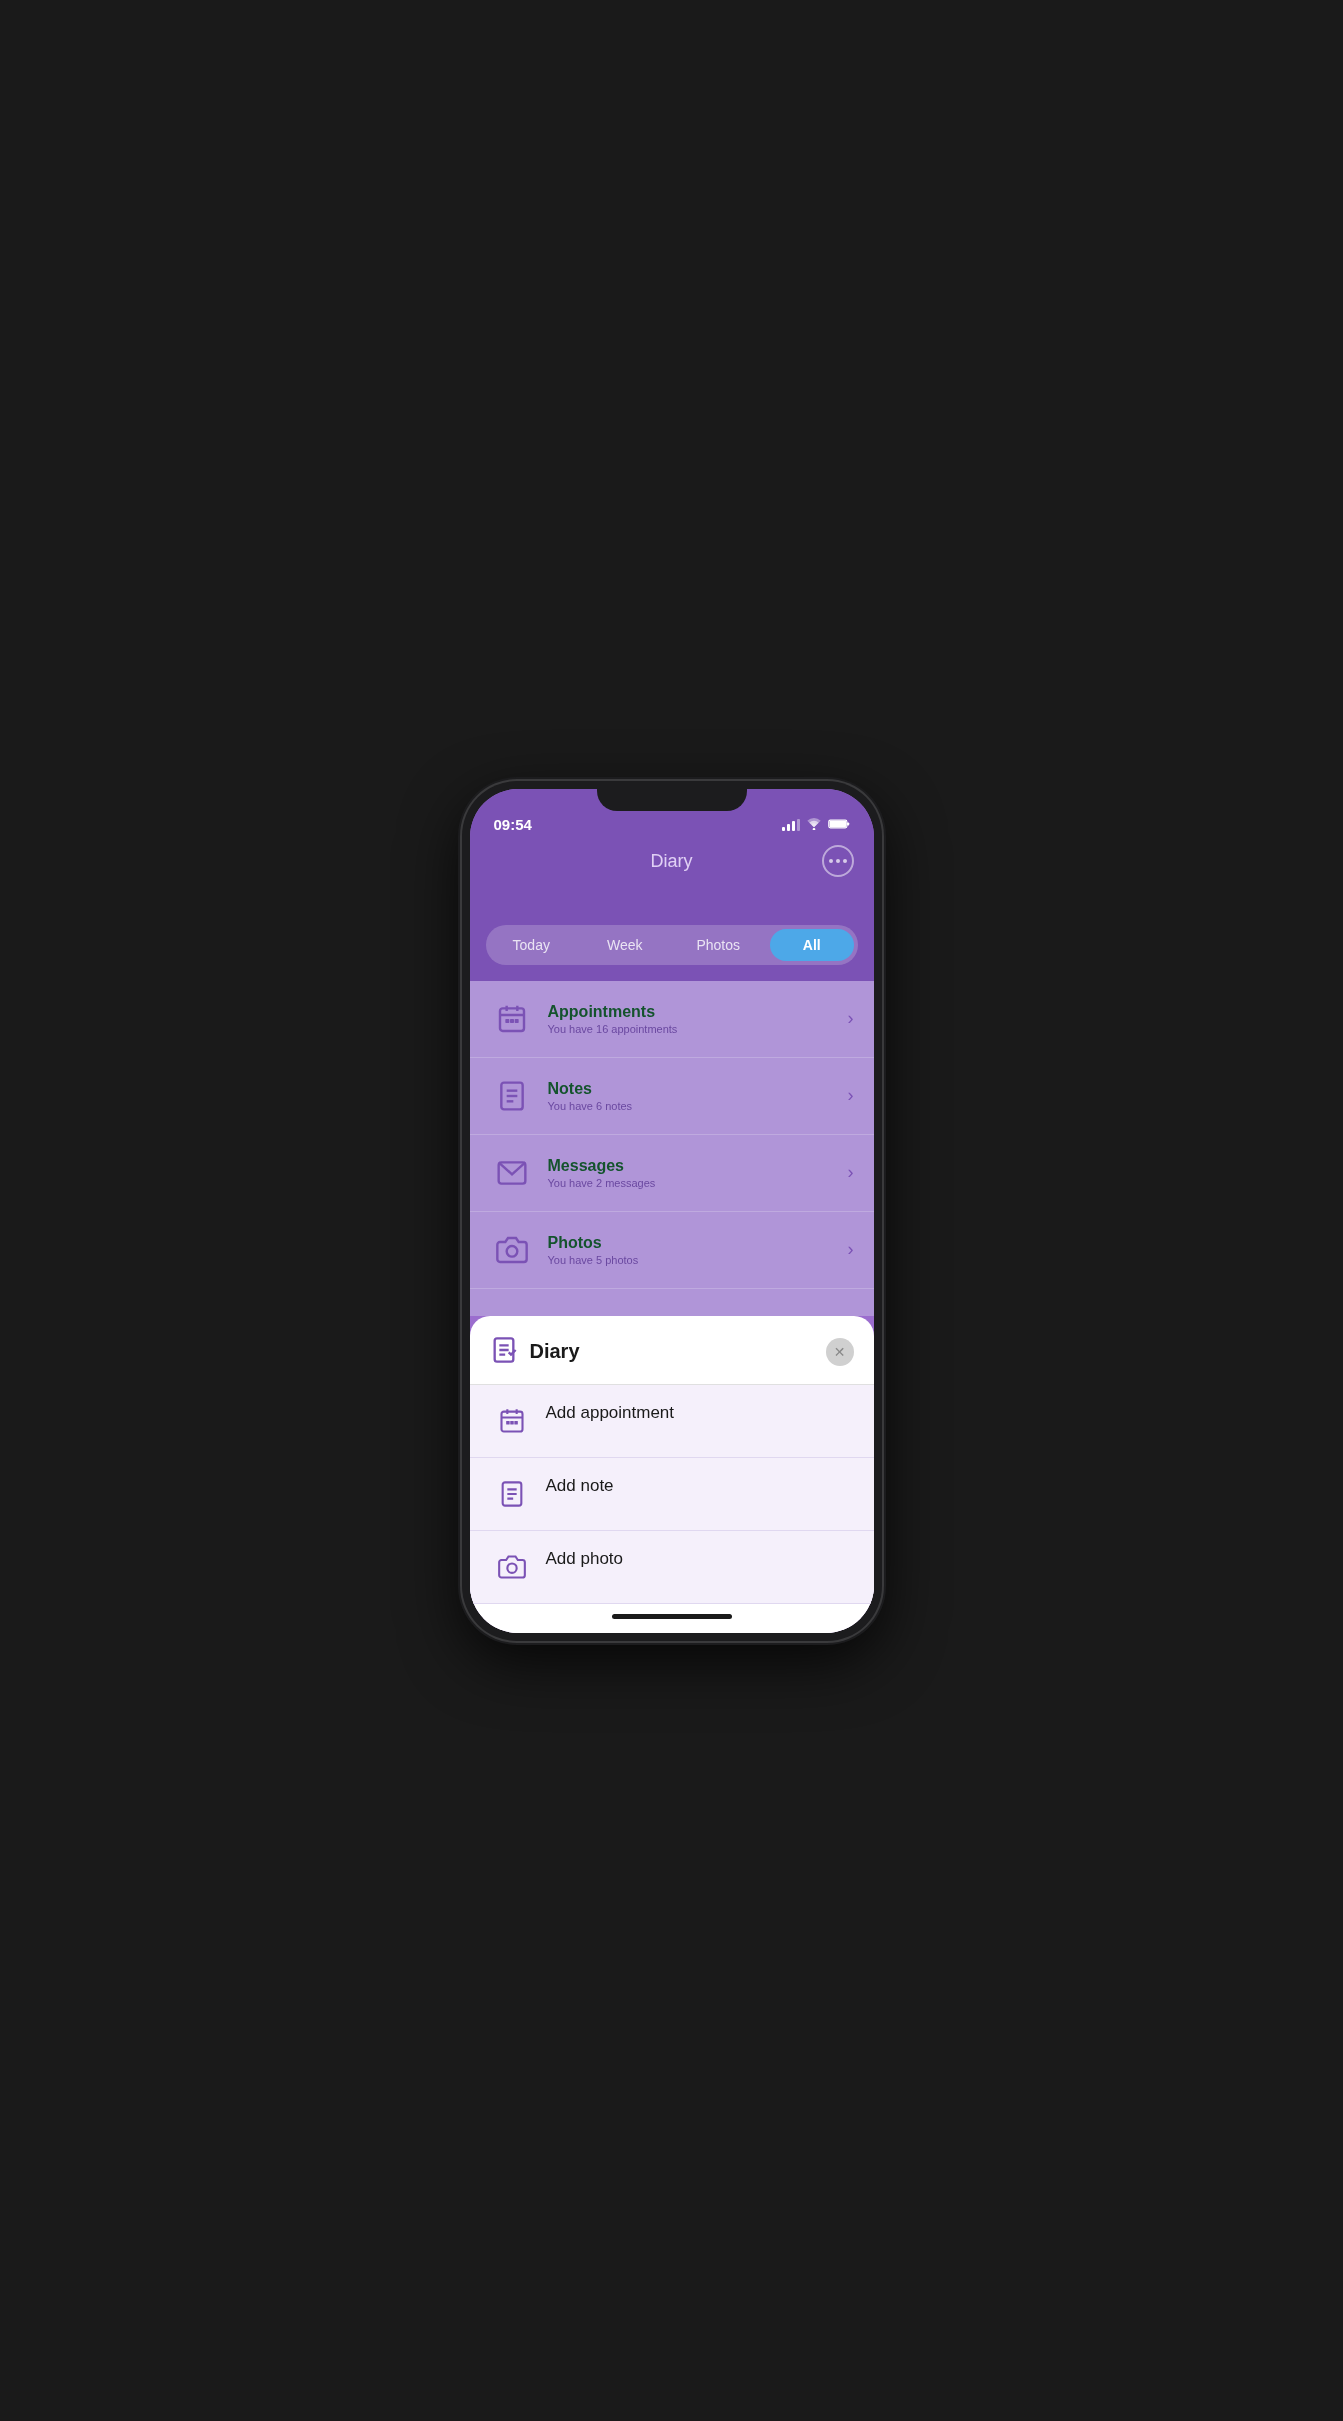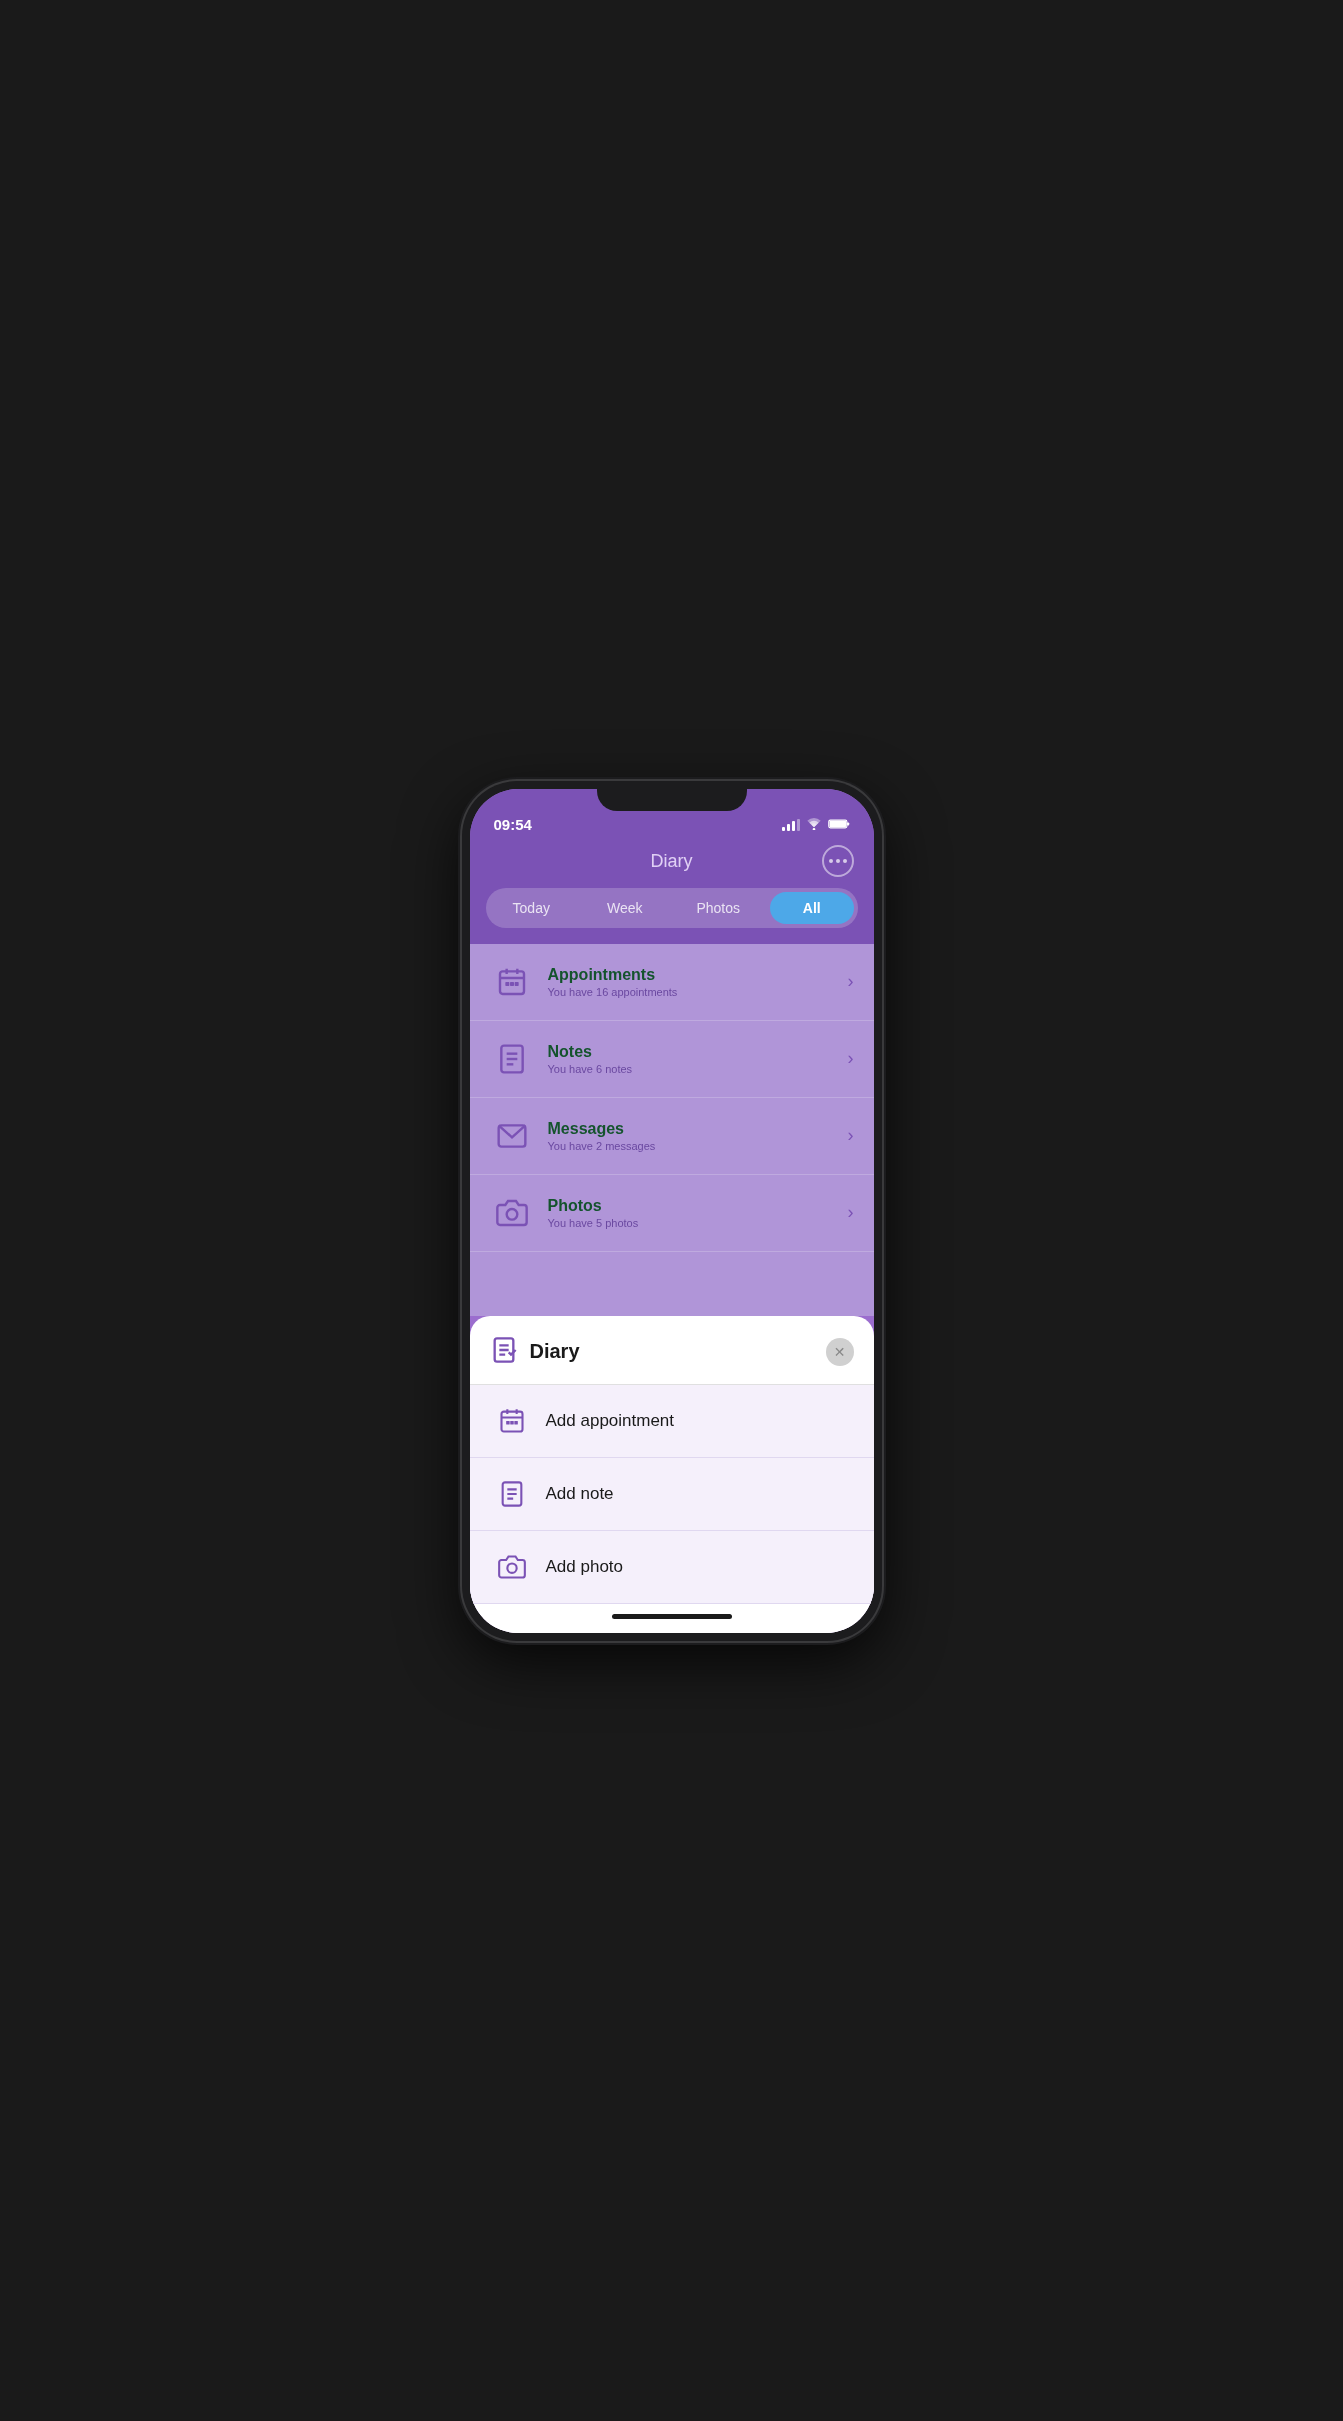--- a/index.html
+++ b/index.html
@@ -159,20 +159,21 @@
       background: #7b52b5;
       padding: 0 16px 16px;
     }
 
     .tab-container {
       background: rgba(255,255,255,0.2);
       border-radius: 25px;
       display: flex;
       padding: 4px;
       gap: 10px;
+      margin-top: 37px;
     }
 
     .tab {
       flex: 1;
       text-align: center;
       padding: 8px 4px;
       border-radius: 20px;
       font-size: 14px;
       font-weight: 500;
       color: rgba(255,255,255,0.8);
@@ -279,21 +280,20 @@
       font-size: 14px;
       color: #888;
     }
 
     .sheet-list {
       background: #f5f0fb;
     }
 
     .sheet-item {
       display: flex;
-      align-items: center;
       padding: 18px 24px;
       border-bottom: 1px solid #e0d8f0;
       cursor: pointer;
       background: #f5f0fb;
     }
 
     .sheet-item-icon {
       width: 36px;
       height: 36px;
       display: flex;

